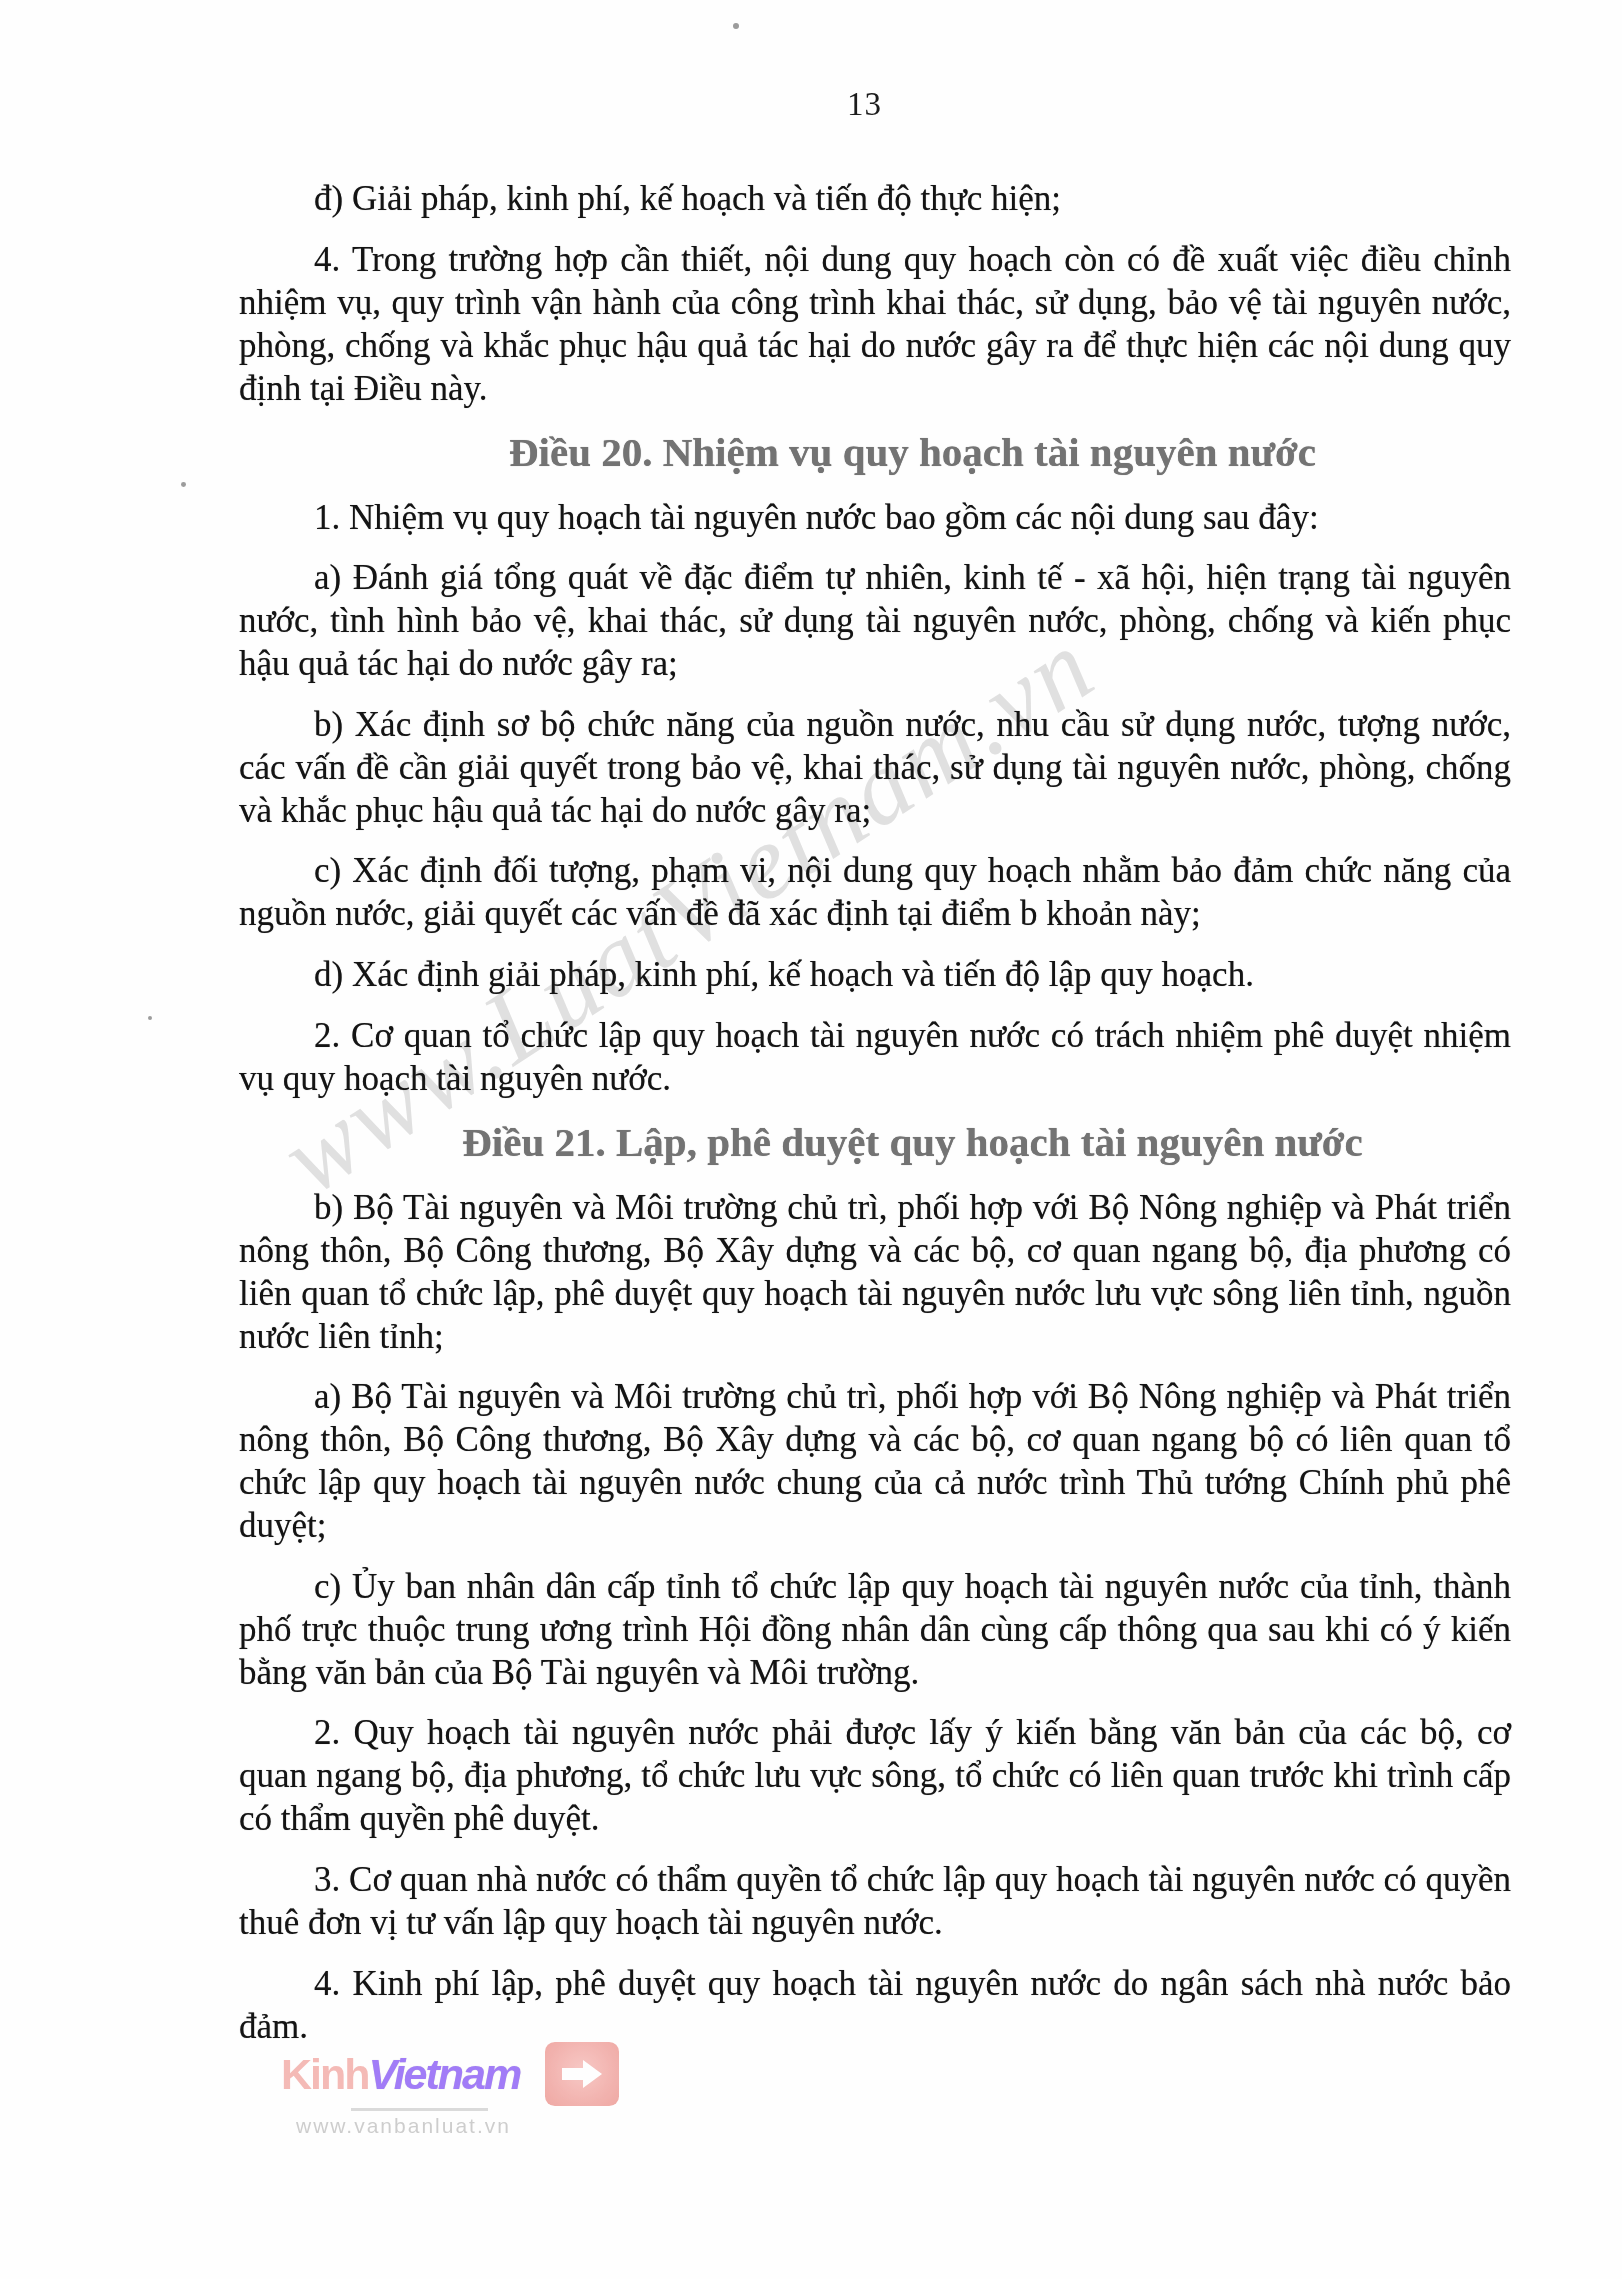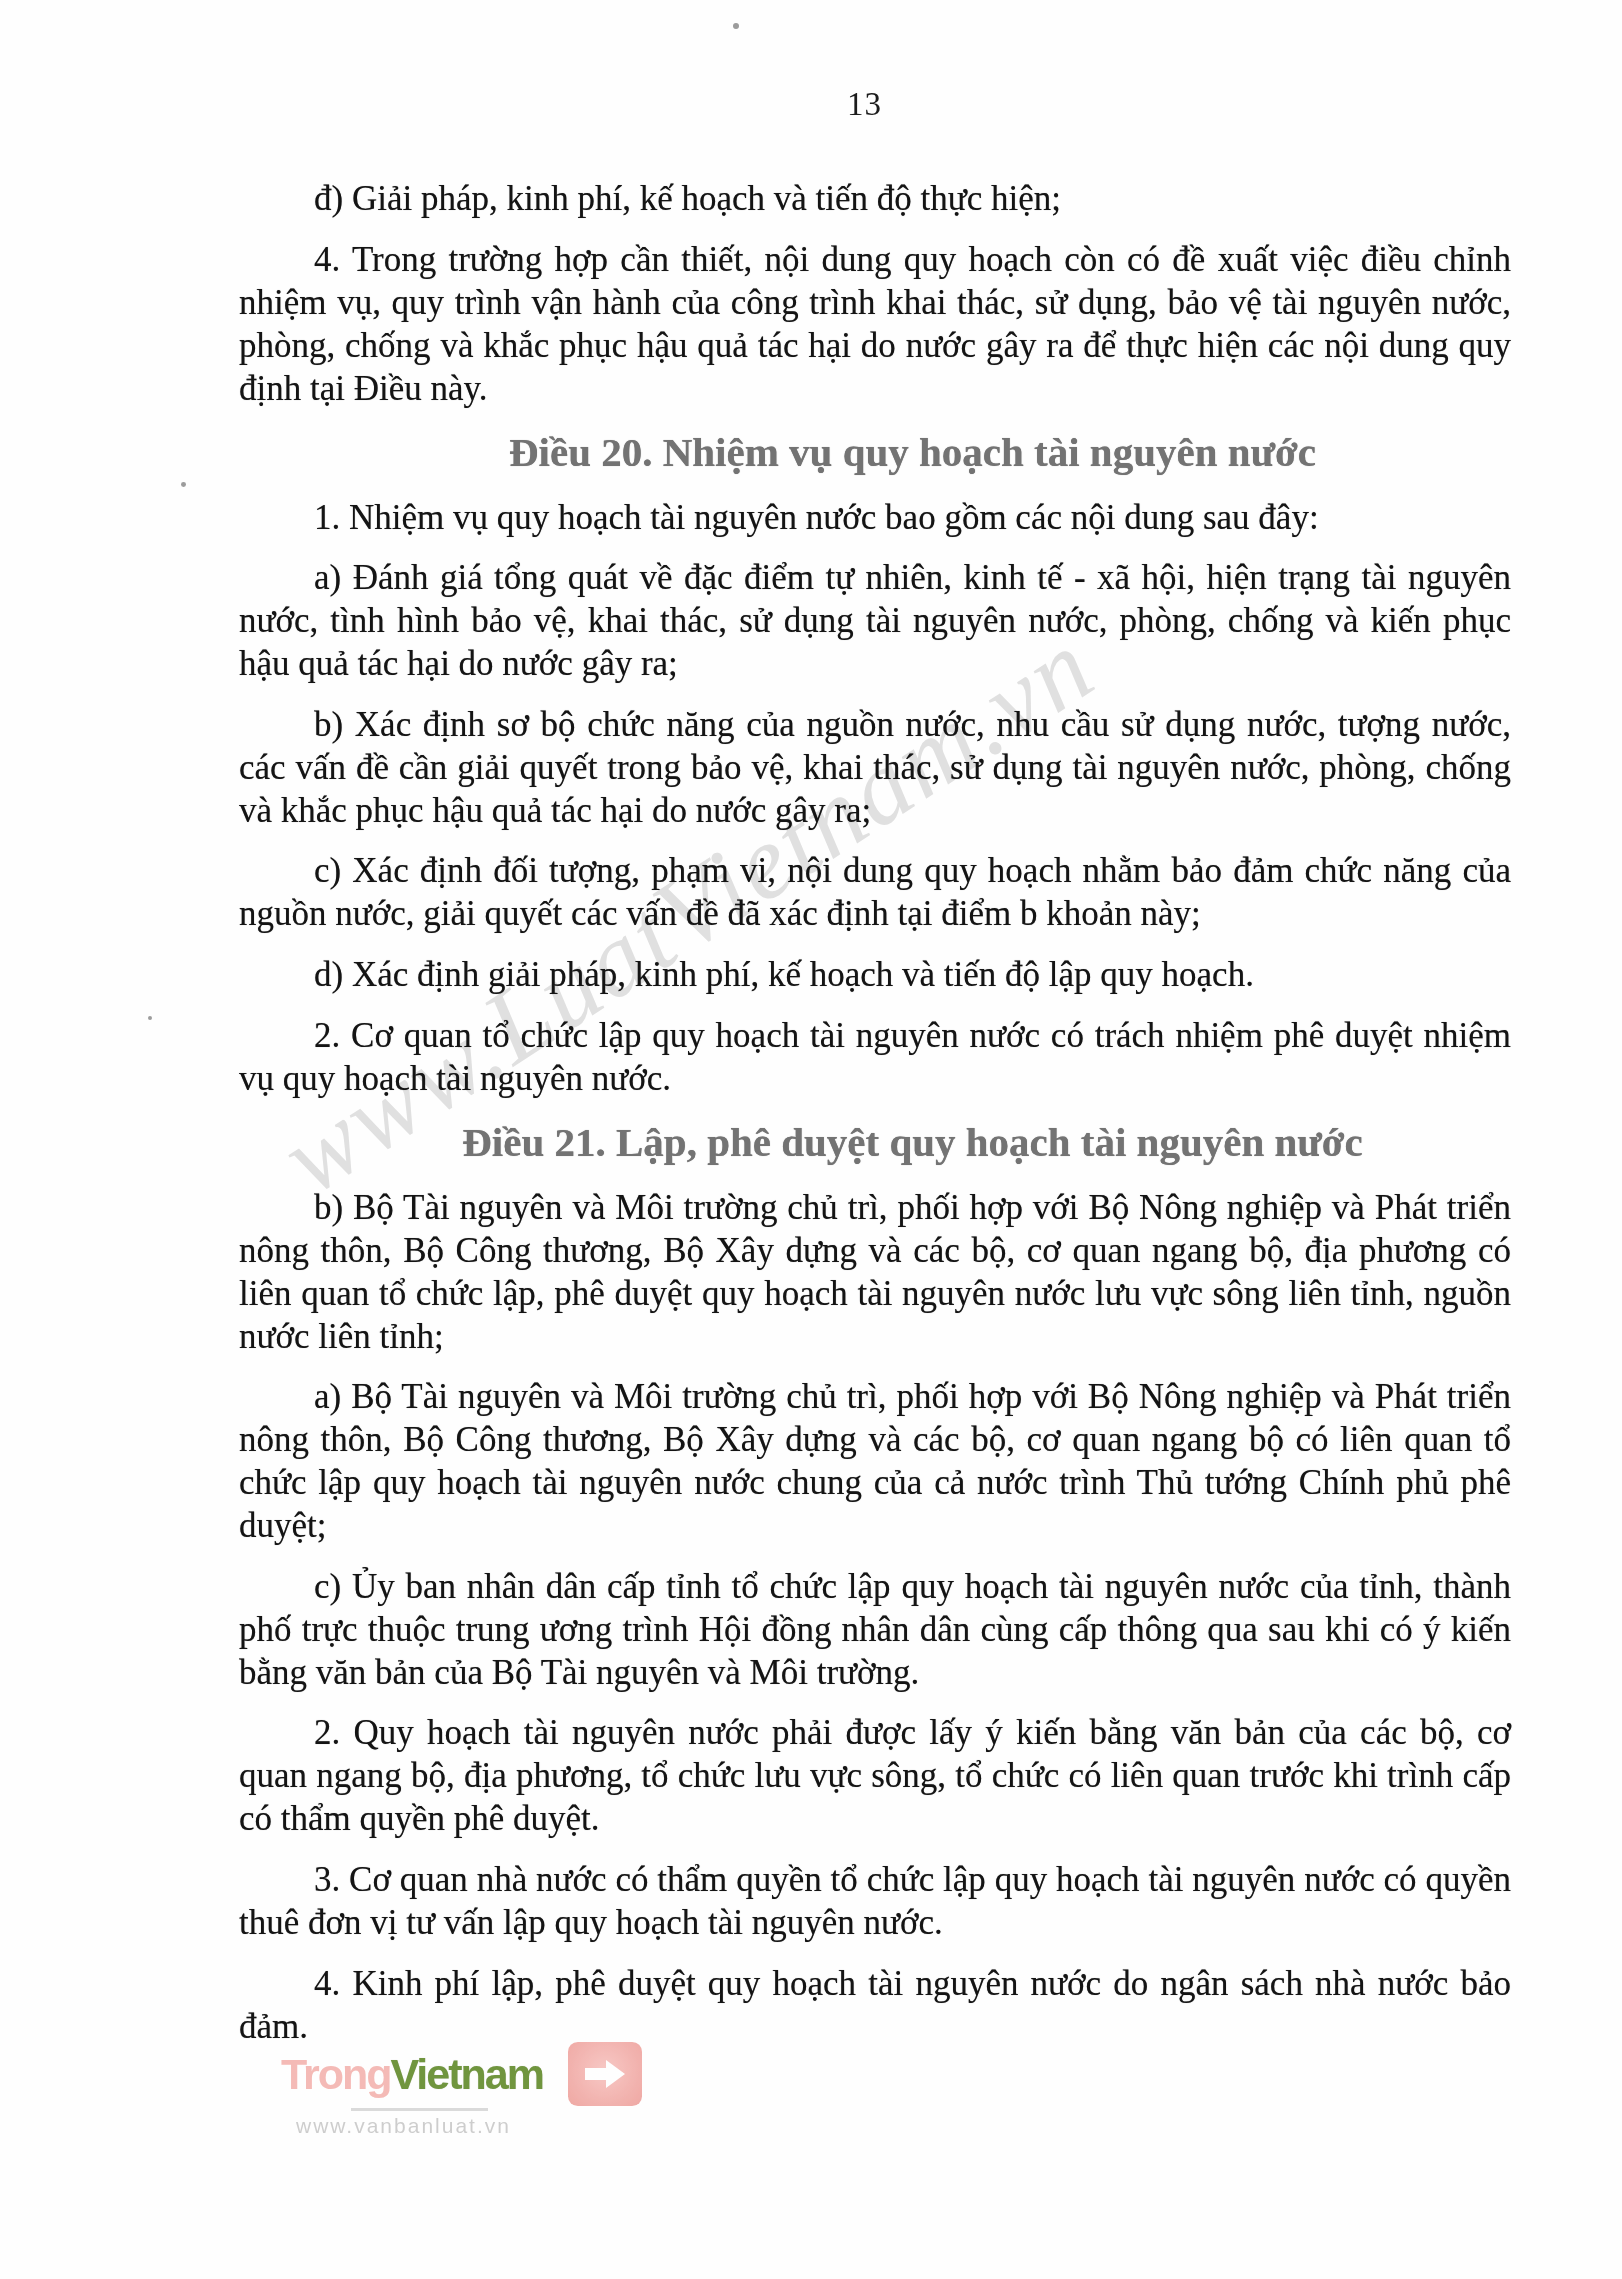--- a/index.html
+++ b/index.html
@@ -79,22 +79,23 @@
   }
   .logo-word {
     font-weight: bold;
     font-size: 43px;
     letter-spacing: -2px;
     line-height: 43px;
     white-space: nowrap;
   }
   .logo-luat   { color: #f2aaa5; }
   .logo-vietnam{
-    color: #4d7c0f;
+    color: #8b5cf6;
     text-shadow: 0 0 1px #c9c9c9;
+    font-style: italic;
   }
   .logo-underline {
     height: 2.9px;
     width: 137px;
     margin: 2px 0 2.9px 70px;
     background: #d2d2d2;
   }
   .logo-url {
     font-size: 21px;
     letter-spacing: 2px;
@@ -143,21 +144,21 @@
 <body>
 
 <div class="page">
 
   <div class="watermark">www.LuatVietnam.vn</div>
 
   <div class="page-number">13</div>
 
   <div class="logo">
     <div class="logo-row">
-      <span class="logo-word logo-luat">Trong</span>
+      <span class="logo-word logo-luat">Kinh</span>
       <span class="logo-word logo-vietnam">Vietnam</span>
       <div class="logo-arrow-box">
         <div class="arrow-shape">
           <div class="arrow-shaft"></div>
           <div class="arrow-head"></div>
         </div>
       </div>
     </div>
     <div class="logo-underline"></div>
     <div class="logo-url">www.vanbanluat.vn</div>

